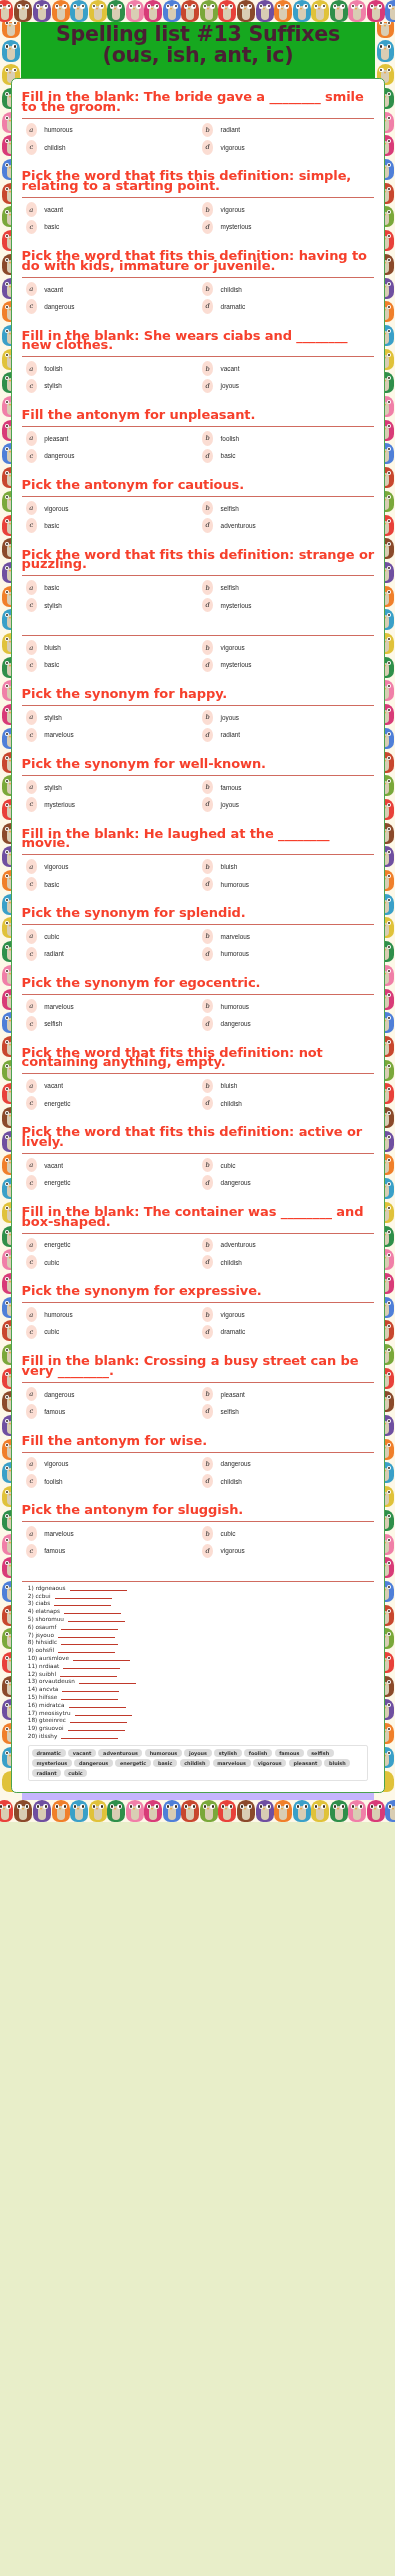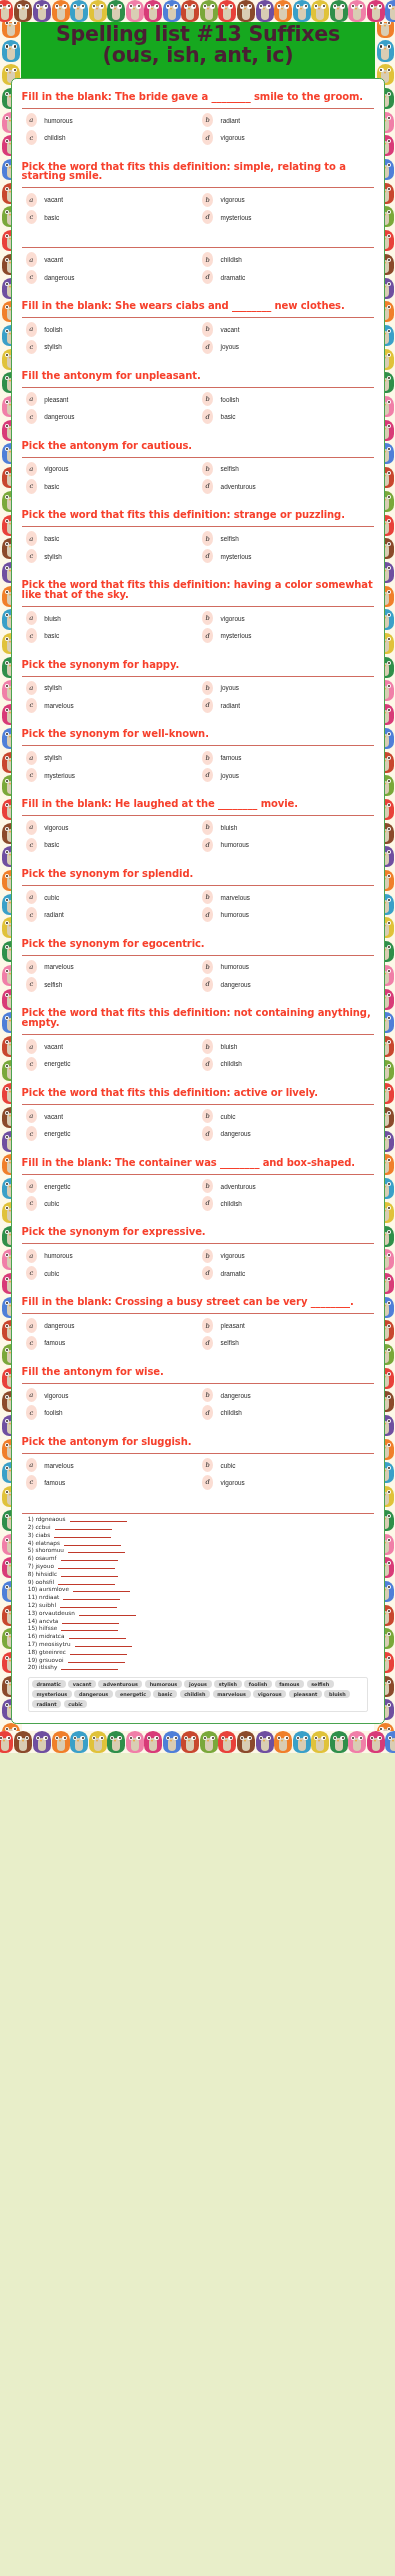--- a/index.html
+++ b/index.html
@@ -50,21 +50,21 @@
     position:absolute; left:7.2px; top:8.2px;
     width:0;height:0;
     border-left:1.5px solid transparent;
     border-right:1.5px solid transparent;
     border-top:2.6px solid #f0a02a;
   }
 
   
   .page-wrap {
     position:relative;
-    background:#ffffff;
+    background:#c4b5fd;
     padding:0 0 7.2px 0;
   }
   .side-col {
     position:absolute; top:0; bottom:0;
     width:21.6px; overflow:hidden;
     background:#fdf8e8;
   }
   .side-col.left { left:0; }
   .side-col.right { right:0; }
 
@@ -101,21 +101,21 @@
   }
 
   
   .q {
     padding:0 0 4.1px 0;
   }
   .q-text {
     color:#f6402c;
     font-family:"DejaVu Sans", sans-serif;
     font-weight:bold;
-    font-size:10px;
+    font-size:13px;
     line-height:9.8px;
     margin:0 0 3.1px 0;
     letter-spacing:-0.1px;
   }
   .q-rule {
     height:0.5px;
     background:#c0392b;
     opacity:.75;
     margin:6.2px 0 3.1px 0;
   }
@@ -2107,21 +2107,21 @@
               <span class="opt-label">childish</span>
             </div>
             <div class="opt">
               <span class="bullet">d</span>
               <span class="opt-label">vigorous</span>
             </div>
           </div>
           <div class="q-pad"></div>
         </div>
         <div class="q">
-          <div class="q-text">Pick the word that fits this definition: simple, relating to a starting smile.</div>
+          <div class="q-text">Pick the word that fits this definition: simple, relating to a starting point.</div>
           <div class="q-rule"></div>
           <div class="opts">
             <div class="opt">
               <span class="bullet">a</span>
               <span class="opt-label">vacant</span>
             </div>
             <div class="opt">
               <span class="bullet">b</span>
               <span class="opt-label">vigorous</span>
             </div>
@@ -2130,20 +2130,21 @@
               <span class="opt-label">basic</span>
             </div>
             <div class="opt">
               <span class="bullet">d</span>
               <span class="opt-label">mysterious</span>
             </div>
           </div>
           <div class="q-pad"></div>
         </div>
         <div class="q">
+          <div class="q-text">Pick the word that fits this definition: having to do with kids, immature or juvenile.</div>
           <div class="q-rule"></div>
           <div class="opts">
             <div class="opt">
               <span class="bullet">a</span>
               <span class="opt-label">vacant</span>
             </div>
             <div class="opt">
               <span class="bullet">b</span>
               <span class="opt-label">childish</span>
             </div>
@@ -2244,21 +2245,20 @@
               <span class="opt-label">stylish</span>
             </div>
             <div class="opt">
               <span class="bullet">d</span>
               <span class="opt-label">mysterious</span>
             </div>
           </div>
           <div class="q-pad"></div>
         </div>
         <div class="q">
-          <div class="q-text">Pick the word that fits this definition: having a color somewhat like that of the sky.</div>
           <div class="q-rule"></div>
           <div class="opts">
             <div class="opt">
               <span class="bullet">a</span>
               <span class="opt-label">bluish</span>
             </div>
             <div class="opt">
               <span class="bullet">b</span>
               <span class="opt-label">vigorous</span>
             </div>

